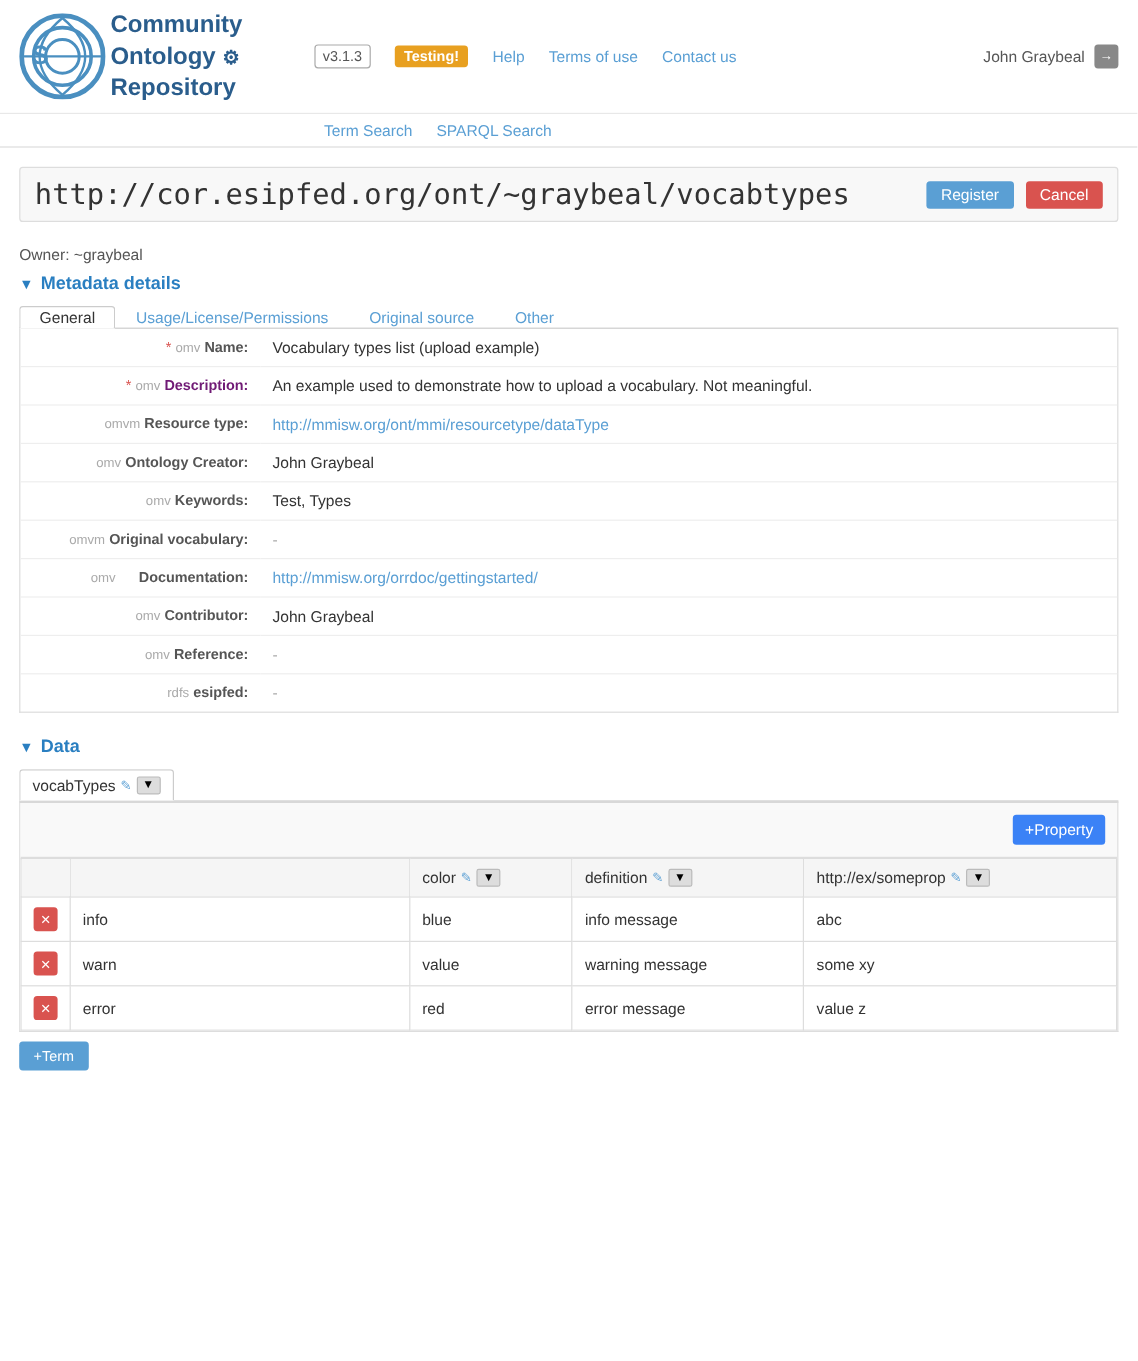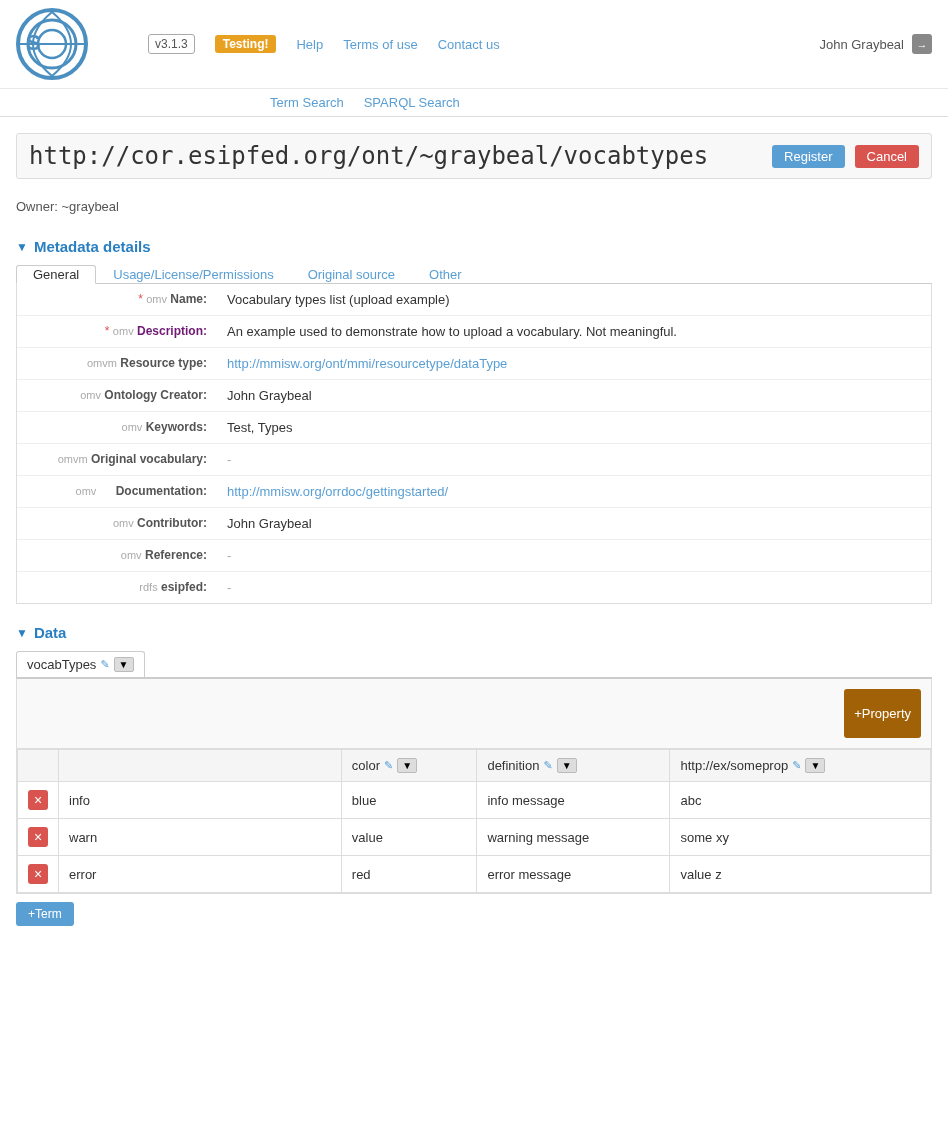--- a/index.html
+++ b/index.html
@@ -16,21 +16,21 @@
     .user-name { color: #555; font-size: 13px; }
     .logout-icon { width: 20px; height: 20px; background: #888; border-radius: 3px; display: flex; align-items: center; justify-content: center; color: #fff; font-size: 11px; cursor: pointer; }
     .header-nav { display: flex; gap: 20px; padding: 6px 16px 6px 270px; }
 
     
     .main { padding: 16px; }
     .url-bar { display: flex; align-items: center; gap: 10px; margin-bottom: 16px; background: #f8f8f8; padding: 8px 12px; border: 1px solid #ddd; border-radius: 3px; }
     .url-text { font-size: 24px; color: #333; font-family: monospace; flex: 1; }
     .btn-register { background: #5a9fd4; color: #fff; border: none; padding: 4px 12px; border-radius: 3px; cursor: pointer; font-size: 13px; }
     .btn-cancel { background: #d9534f; color: #fff; border: none; padding: 4px 12px; border-radius: 3px; cursor: pointer; font-size: 13px; }
-    .owner-line { margin-bottom: 20px; font-size: 13px; color: #555; padding: 4px 0; }
+    .owner-line { margin-bottom: 4px; font-size: 13px; color: #555; padding: 4px 0; }
 
     
     .section-header { display: flex; align-items: center; gap: 6px; color: #2a7fc1; font-size: 15px; font-weight: bold; margin-bottom: 10px; cursor: pointer; }
     .section-arrow { font-size: 12px; }
 
     
     .tabs { display: flex; border-bottom: 1px solid #ccc; margin-bottom: 0; }
     .tab { padding: 1px 16px; cursor: pointer; border: 1px solid transparent; border-bottom: none; font-size: 13px; color: #555; border-radius: 3px 3px 0 0; }
     .tab.active { background: #fff; border-color: #ccc; border-bottom: 1px solid #fff; color: #333; font-weight: normal; margin-bottom: -1px; }
     .tab.link-style { color: #5a9fd4; }
@@ -55,21 +55,21 @@
 
     
     .data-table-container { border: 1px solid #ddd; border-top: 1px solid #ccc; overflow-x: auto; }
     .data-table { width: 100%; border-collapse: collapse; }
     .data-table th { background: #f5f5f5; border: 1px solid #ddd; padding: 8px 10px; text-align: left; font-weight: normal; font-size: 13px; }
     .data-table th .col-controls { display: flex; align-items: center; gap: 4px; }
     .data-table th .col-edit { color: #5a9fd4; font-size: 11px; cursor: pointer; }
     .data-table th .col-dd { background: #ddd; border: 1px solid #bbb; border-radius: 2px; padding: 1px 4px; cursor: pointer; font-size: 10px; }
     .data-table td { border: 1px solid #ddd; padding: 8px 10px; font-size: 13px; }
     .delete-btn { background: #d9534f; color: #fff; border: none; border-radius: 3px; width: 20px; height: 20px; font-size: 14px; cursor: pointer; display: flex; align-items: center; justify-content: center; line-height: 1; }
-    .add-property-btn { background: #a16207; color: #fff; border: none; padding: 17px 10px; border-radius: 3px; cursor: pointer; font-size: 13px; float: right; margin: 6px 6px 6px 0; }
+    .add-property-btn { background: #3b82f6; color: #fff; border: none; padding: 5px 10px; border-radius: 3px; cursor: pointer; font-size: 13px; float: right; margin: 6px 6px 6px 0; }
     .add-term-btn { background: #5a9fd4; color: #fff; border: none; padding: 5px 12px; border-radius: 3px; cursor: pointer; font-size: 12px; margin-top: 8px; }
     .col-header-row { position: relative; }
     .add-property-wrapper { display: flex; justify-content: flex-end; padding: 4px; background: #f9f9f9; border-bottom: 1px solid #ddd; }
 
     
     .logo-svg-area { display: flex; align-items: center; }
   </style>
 </head>
 <body>
 
@@ -79,20 +79,27 @@
     <div class="logo-svg-area">
       <svg width="72" height="72" viewBox="0 0 72 72">
         <circle cx="36" cy="36" r="34" fill="none" stroke="#4a8fc0" stroke-width="4"></circle>
         <circle cx="36" cy="36" r="24" fill="none" stroke="#4a8fc0" stroke-width="3"></circle>
         <circle cx="36" cy="36" r="14" fill="none" stroke="#4a8fc0" stroke-width="2.5"></circle>
         <line x1="2" y1="36" x2="70" y2="36" stroke="#4a8fc0" stroke-width="2"></line>
         <path d="M36,4 Q55,20 55,36 Q55,52 36,68" fill="none" stroke="#4a8fc0" stroke-width="2"></path>
         <path d="M36,4 Q17,20 17,36 Q17,52 36,68" fill="none" stroke="#4a8fc0" stroke-width="2"></path>
         <text x="10" y="42" font-size="22" font-weight="bold" fill="#4a8fc0" font-family="Arial">S</text>
       </svg>
+      <div style="margin-left:4px;">
+        <div style="font-size:20px;font-weight:bold;color:#2a5d8c;line-height:1.3;">
+          <span>Community</span><br>
+          <span>Ontology</span> <span style="font-size:16px;">⚙</span><br>
+          <span>Repository</span>
+        </div>
+      </div>
     </div>
 
     <div class="nav-top">
       <span class="version-badge">v3.1.3</span>
       <span class="testing-badge">Testing!</span>
       <a class="nav-link">Help</a>
       <a class="nav-link">Terms of use</a>
       <a class="nav-link">Contact us</a>
       <div class="user-area">
         <span class="user-name">John Graybeal</span>

